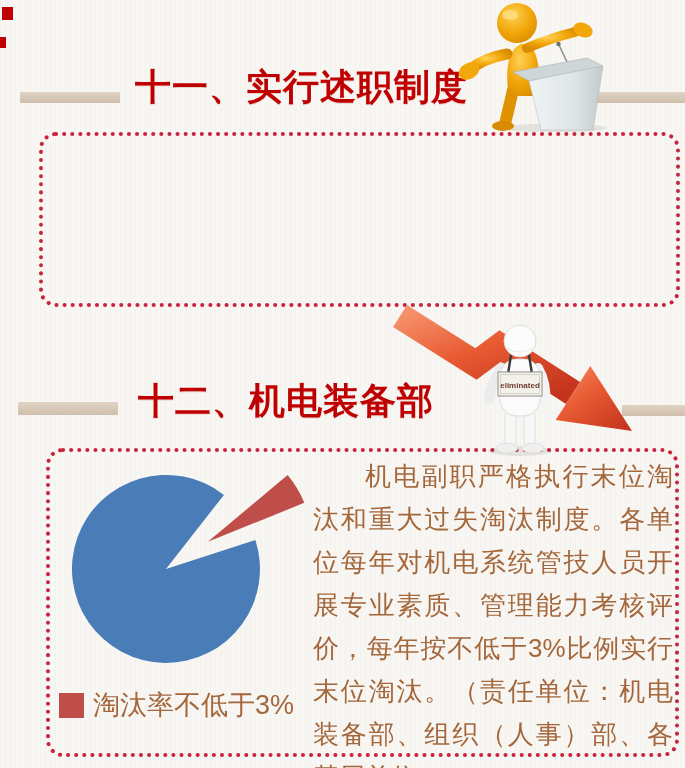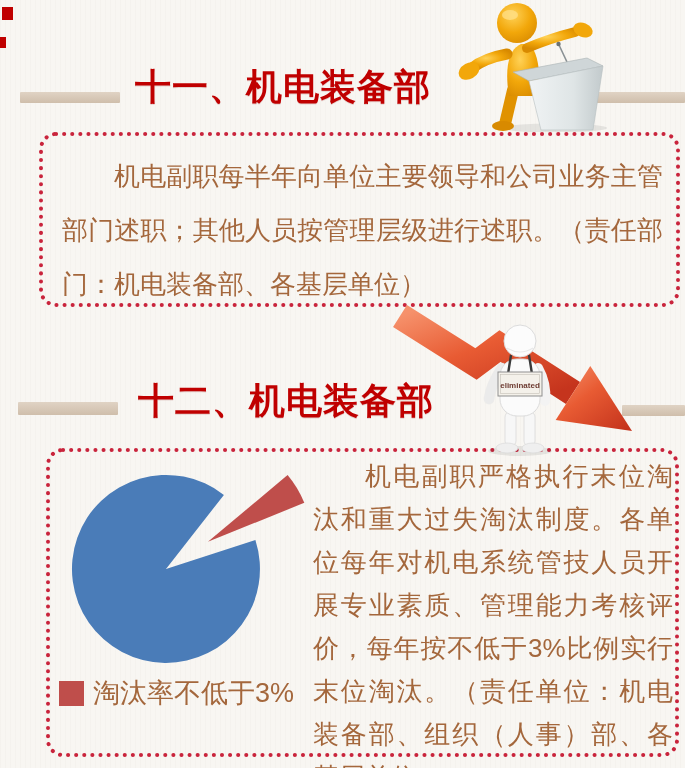--- a/index.html
+++ b/index.html
@@ -19,35 +19,35 @@
   }
   .dotted-box{z-index:1;}
   .box-body{
     color:#a4673c;font-size:26px;line-height:54px;font-weight:500;
     text-indent:2em;letter-spacing:0px;text-align:justify;
   }
   .box2-body{
     color:#a4673c;font-size:26px;line-height:43px;font-weight:500;
     text-indent:2em;text-align:justify;
   }
-  .legend-row{display:flex;align-items:center;gap:9px;}
+  .legend-row{display:flex;align-items:center;gap:9px;margin-top:12px;}
   .legend-swatch{width:25px;height:25px;background:#bf4e4b;}
   .legend-label{color:#a4673c;font-size:27px;font-weight:500;white-space:nowrap;}
 </style>
 </head>
 <body>
 
 <div class="page">
 
   <div class="abs deco-square" style="left:2px;top:7px;width:11px;height:13px;"></div>
   <div class="abs deco-square" style="left:0px;top:37px;width:6px;height:11px;"></div>
 
   <div class="abs deco-bar" style="left:20px;top:92px;width:100px;height:11px;"></div>
   <div class="abs deco-bar" style="left:585px;top:92px;width:100px;height:11px;"></div>
-  <div class="abs sec-title" style="left:135px;top:67px;">十一、机电装备部</div>
+  <div class="abs sec-title" style="left:135px;top:67px;">十一、实行述职制度</div>
 
   <svg class="abs" style="left:455px;top:0px;z-index:2;" width="172" height="132" viewBox="0 0 172 132">
     <defs>
       <radialGradient id="gold" cx="40%" cy="30%" r="80%">
         <stop offset="0%" stop-color="#ffd257"></stop>
           <stop offset="55%" stop-color="#f2a70a"></stop>
           <stop offset="100%" stop-color="#d88a00"></stop>
       </radialGradient>
       <linearGradient id="podium" x1="0" y1="0" x2="1" y2="0">
         <stop offset="0%" stop-color="#f0f3f4"></stop>
@@ -68,21 +68,20 @@
     <path d="M112,62 L104,45" stroke="#8a9194" stroke-width="1.6"></path>
     <circle cx="103.5" cy="44" r="2.2" fill="#6b7274"></circle>
     <polygon points="58,72 132,58 148,66 74,81" fill="#cfd6d8" stroke="#aab2b4" stroke-width="0.6"></polygon>
     <polygon points="74,81 148,66 138,130 86,130" fill="url(#podium)" stroke="#b7bfc1" stroke-width="0.6"></polygon>
   </svg>
 
   <div class="abs dotted-box" style="left:38px;top:131px;width:643px;height:177px;">
     <svg width="643" height="177" viewBox="0 0 643 177" class="abs" style="left:0;top:0;">
       <rect x="3" y="3" width="637" height="171" rx="15" fill="none" stroke="#c9243c" stroke-width="4" stroke-linecap="round" stroke-dasharray="0.1 8"></rect>
     </svg>
-    <div class="abs box-body" style="left:24px;top:18px;width:601px;">机电副职每半年向单位主要领导和公司业务主管部门述职；其他人员按管理层级进行述职。（责任部门：机电装备部、各基层单位）</div>
   </div>
 
   <svg class="abs" style="left:388px;top:298px;z-index:3;" width="270" height="150" viewBox="0 0 270 150">
     <defs>
       <linearGradient id="ar" x1="0" y1="0" x2="0.9" y2="1">
         <stop offset="0%" stop-color="#f6916b"></stop>
           <stop offset="45%" stop-color="#e85b33"></stop>
           <stop offset="100%" stop-color="#c5341d"></stop>
       </linearGradient>
     </defs>

